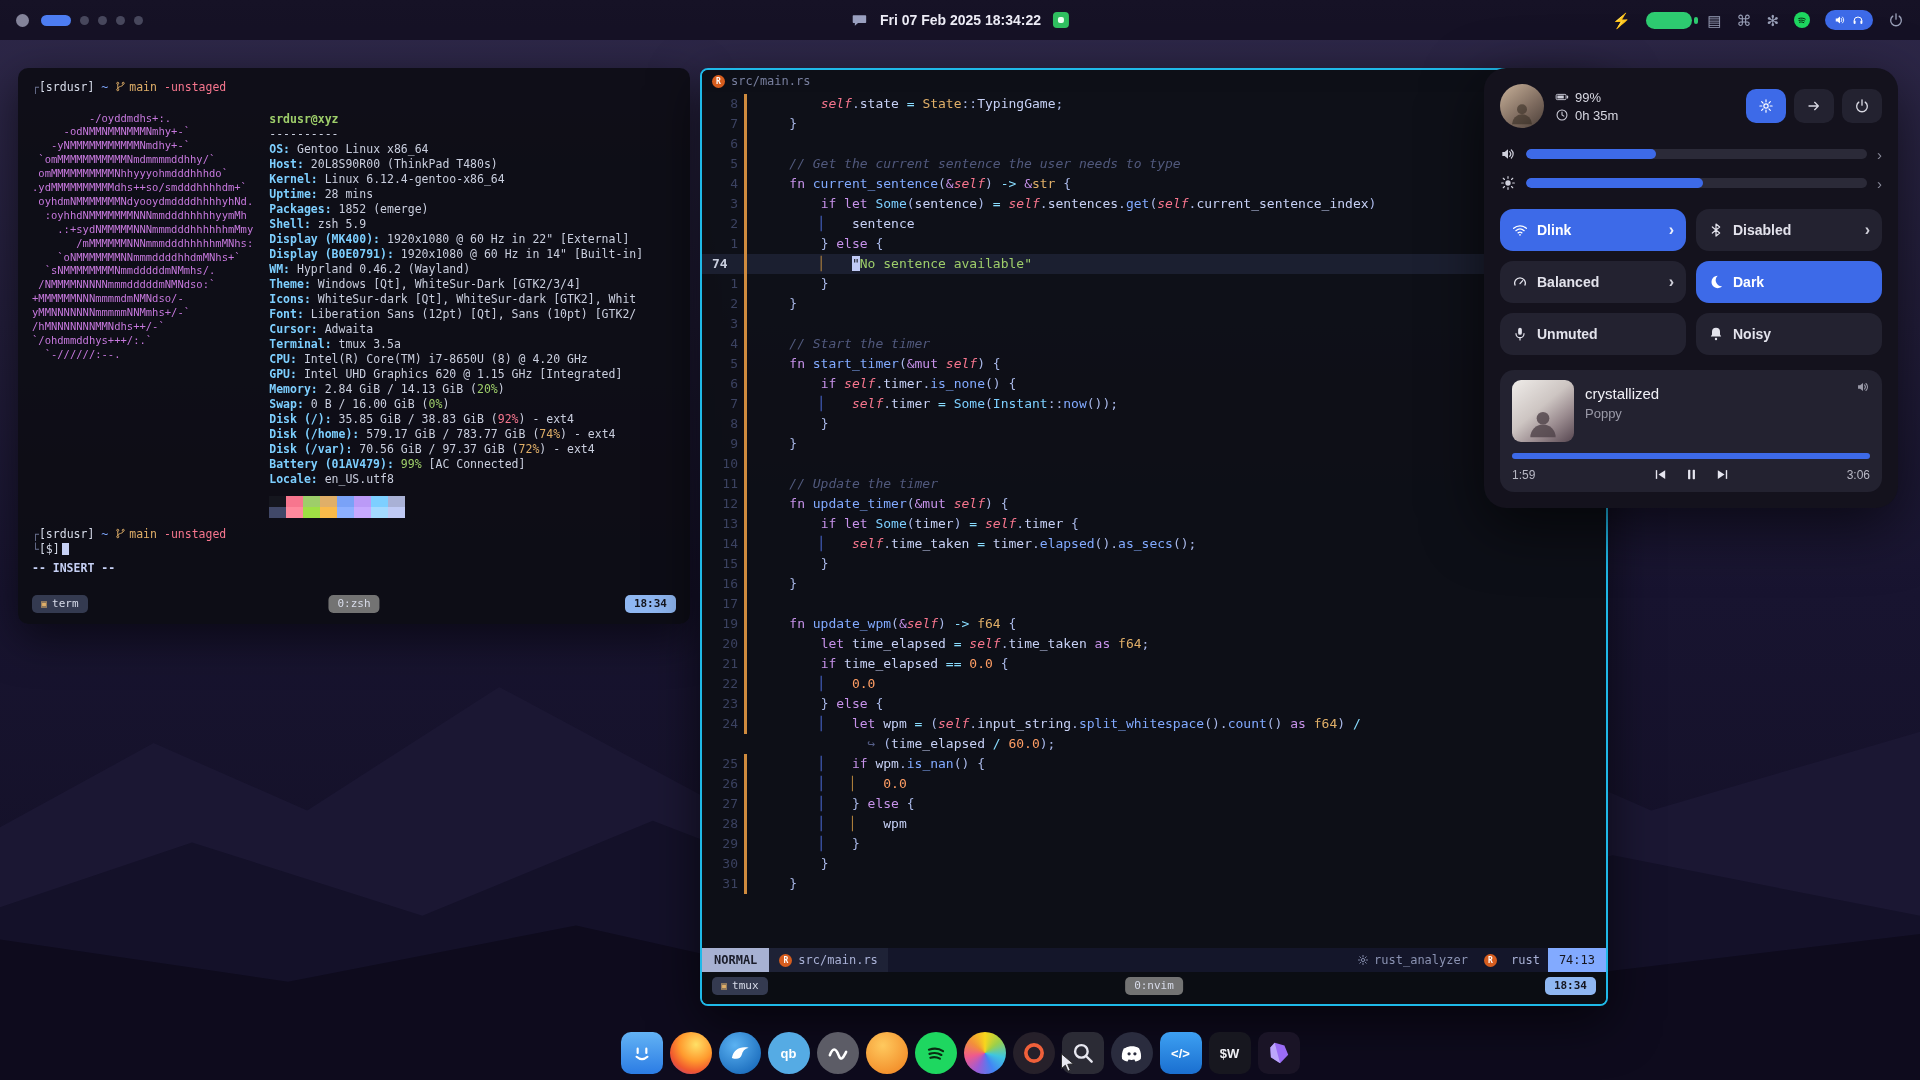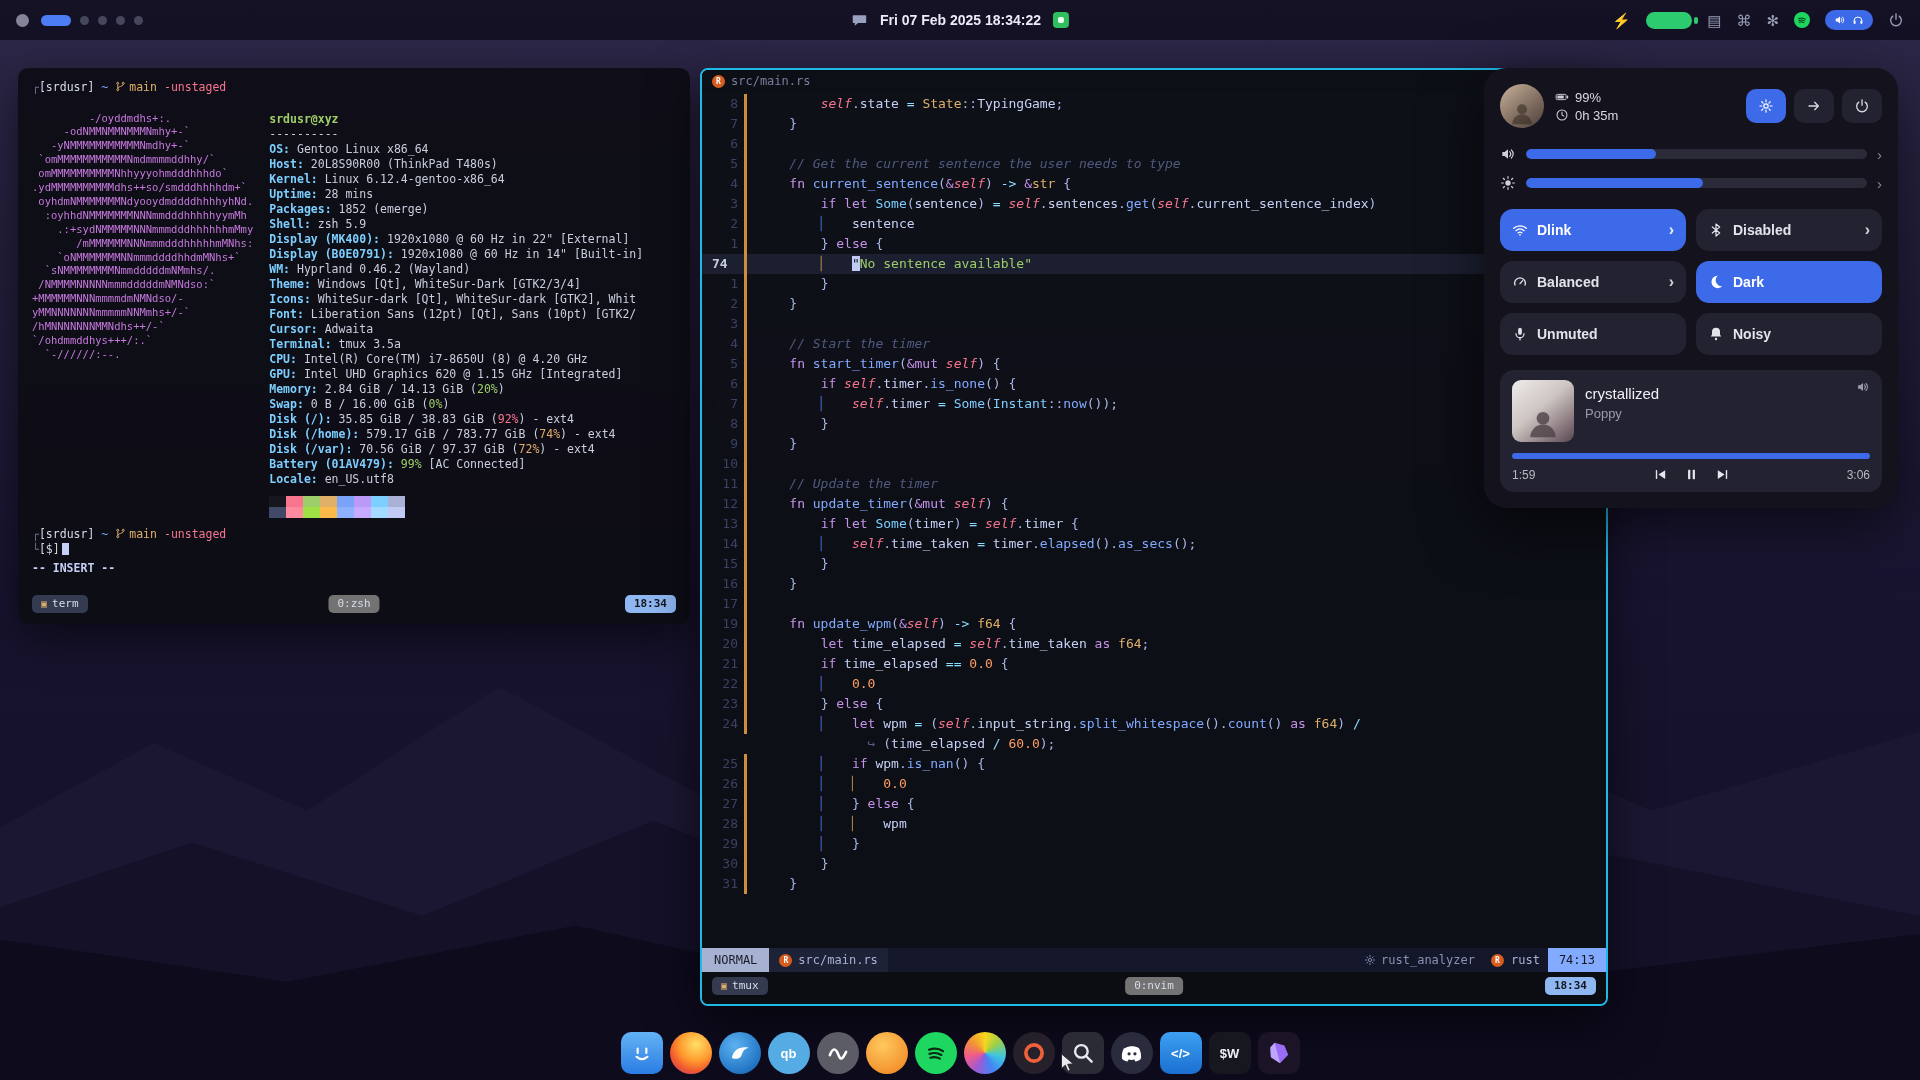--- a/index.html
+++ b/index.html
@@ -83,26 +83,26 @@
   .sign{width:6px;flex:none;margin-right:8px;position:relative}
   .sign.ch::before{content:"";position:absolute;left:0;top:0;bottom:0;width:3px;background:#cf8b3e}
   .ctext{flex:1}
   .t-ws{color:#c0caf5}.t-kw{color:#c792ea}.t-fn{color:#82aaff}.t-ty{color:#e0af68}
   .t-va{color:#7dcfff}.t-st{color:#9ece6a}.t-nu{color:#ff9e64}
   .t-cm{color:#51597d;font-style:italic}.t-op{color:#89ddff}.t-pu{color:#a9b8e8}
   .t-pl{color:#c6d0f5}.t-slf{color:#f7768e;font-style:italic}
   .t-gb{color:#4a6ad4}.t-go{color:#b8863e}.t-wr{color:#565f89}
   .t-cu{background:#c0caf5;color:#16161e}
   .statusline{height:24px;background:#14162a;display:flex;align-items:stretch;font-size:12px;flex:none}
-  .st-mode{background:#a7b1d2;color:#1b1d2b;font-weight:normal;display:flex;align-items:center;padding:0 12px}
+  .st-mode{background:#a7b1d2;color:#1b1d2b;font-weight:bold;display:flex;align-items:center;padding:0 12px}
   .st-file{display:flex;align-items:center;gap:6px;padding:0 10px;background:#1e2236;color:#a9b1d6}
   .st-spacer{flex:1}
   .st-lsp{display:flex;align-items:center;gap:5px;color:#8a92b2;padding:0 8px}
   .st-ic{width:12px;height:12px;color:#8a92b2}
-  .st-ft{display:flex;align-items:center;gap:7px;color:#a9b1d6;padding:0 8px}
+  .st-ft{display:flex;align-items:center;gap:14px;color:#a9b1d6;padding:0 8px}
   .st-pos{background:#82aaff;color:#16161e;font-weight:normal;display:flex;align-items:center;padding:0 11px}
   .nvim-window .tmux-bar{padding:0 10px 4px;height:28px;background:#0b0d13}
 
   
   .cc{position:absolute;left:1484px;top:68px;width:414px;background:#14121d;border-radius:22px;z-index:60;padding:16px;box-sizing:border-box;box-shadow:0 18px 60px rgba(0,0,0,.6);color:#e8e8f0}
   .cc-header{display:flex;align-items:center;gap:11px}
   .avatar{width:44px;height:44px;border-radius:50%;background:linear-gradient(140deg,#c9b29a,#7d6a5e 60%,#4a3e38);display:flex;align-items:flex-end;justify-content:center;overflow:hidden;flex:none}
   .avatar .ic{width:30px;height:30px;color:#32291f;opacity:.55}
   .cc-stats{display:flex;flex-direction:column;gap:3px;font-size:13px;color:#d8d8e2}
   .cc-stat{display:flex;align-items:center;gap:6px}

